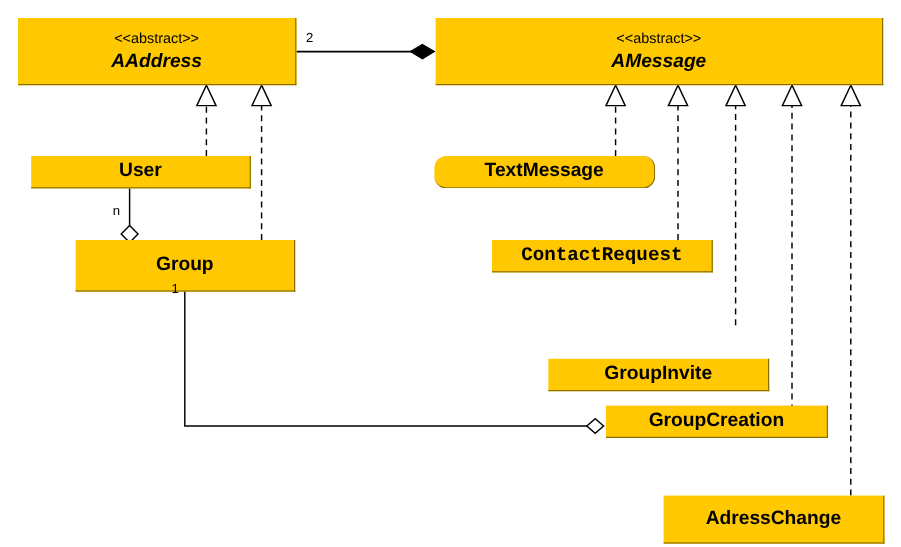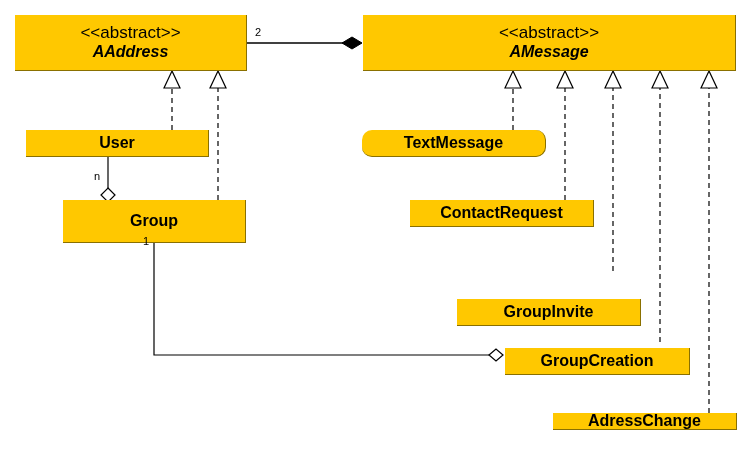--- a/index.html
+++ b/index.html
@@ -39,21 +39,21 @@
     font-size: 16px;
     font-weight: bold;
     line-height: 14px;
     text-align: center;
     white-space: nowrap;
   }
   .uml-class.abstract .cls-name {
     font-style: italic;
   }
   .uml-class .stereotype {
-    font-size: 17px;
+    font-size: 12px;
     font-weight: normal;
     font-style: normal;
     line-height: 13px;
     text-align: left;
     white-space: nowrap;
     margin-bottom: 6px;
   }
   .edge-label {
     position: absolute;
     font-size: 11px;
@@ -135,33 +135,33 @@
   </div>
 
   <div class="uml-class" style="left:63px; top:200px; width:183px; height:43px;">
     <span class="cls-name">Group</span>
   </div>
 
   <div class="uml-class" style="left:362px; top:130px; width:184px; height:27px;border-radius:10px;">
     <span class="cls-name">TextMessage</span>
   </div>
 
-  <div class="uml-class" style="left:410px; top:200px; width:184px; height:27px;">
+  <div class="uml-class" style="left:410px; top:200px; width:184px; height:27px;font-family:Liberation Mono, monospace;">
     <span class="cls-name">ContactRequest</span>
   </div>
 
   <div class="uml-class" style="left:457px; top:271px; width:184px; height:27px;margin-top:28px;">
     <span class="cls-name">GroupInvite</span>
   </div>
 
-  <div class="uml-class" style="left:505px; top:348px; width:185px; height:27px;">
+  <div class="uml-class" style="left:505px; top:338px; width:185px; height:27px;">
     <span class="cls-name">GroupCreation</span>
   </div>
 
-  <div class="uml-class" style="left:553px; top:413px; width:184px; height:17px;">
+  <div class="uml-class" style="left:553px; top:413px; width:184px; height:40px;">
     <span class="cls-name">AdressChange</span>
   </div>
 
   <span class="edge-label" style="left:255px; top:26px;">2</span>
 
   <span class="edge-label" style="left:94px; top:170px;">n</span>
 
   <span class="edge-label" style="left:143px; top:235px;">1</span>
 
 </div>

